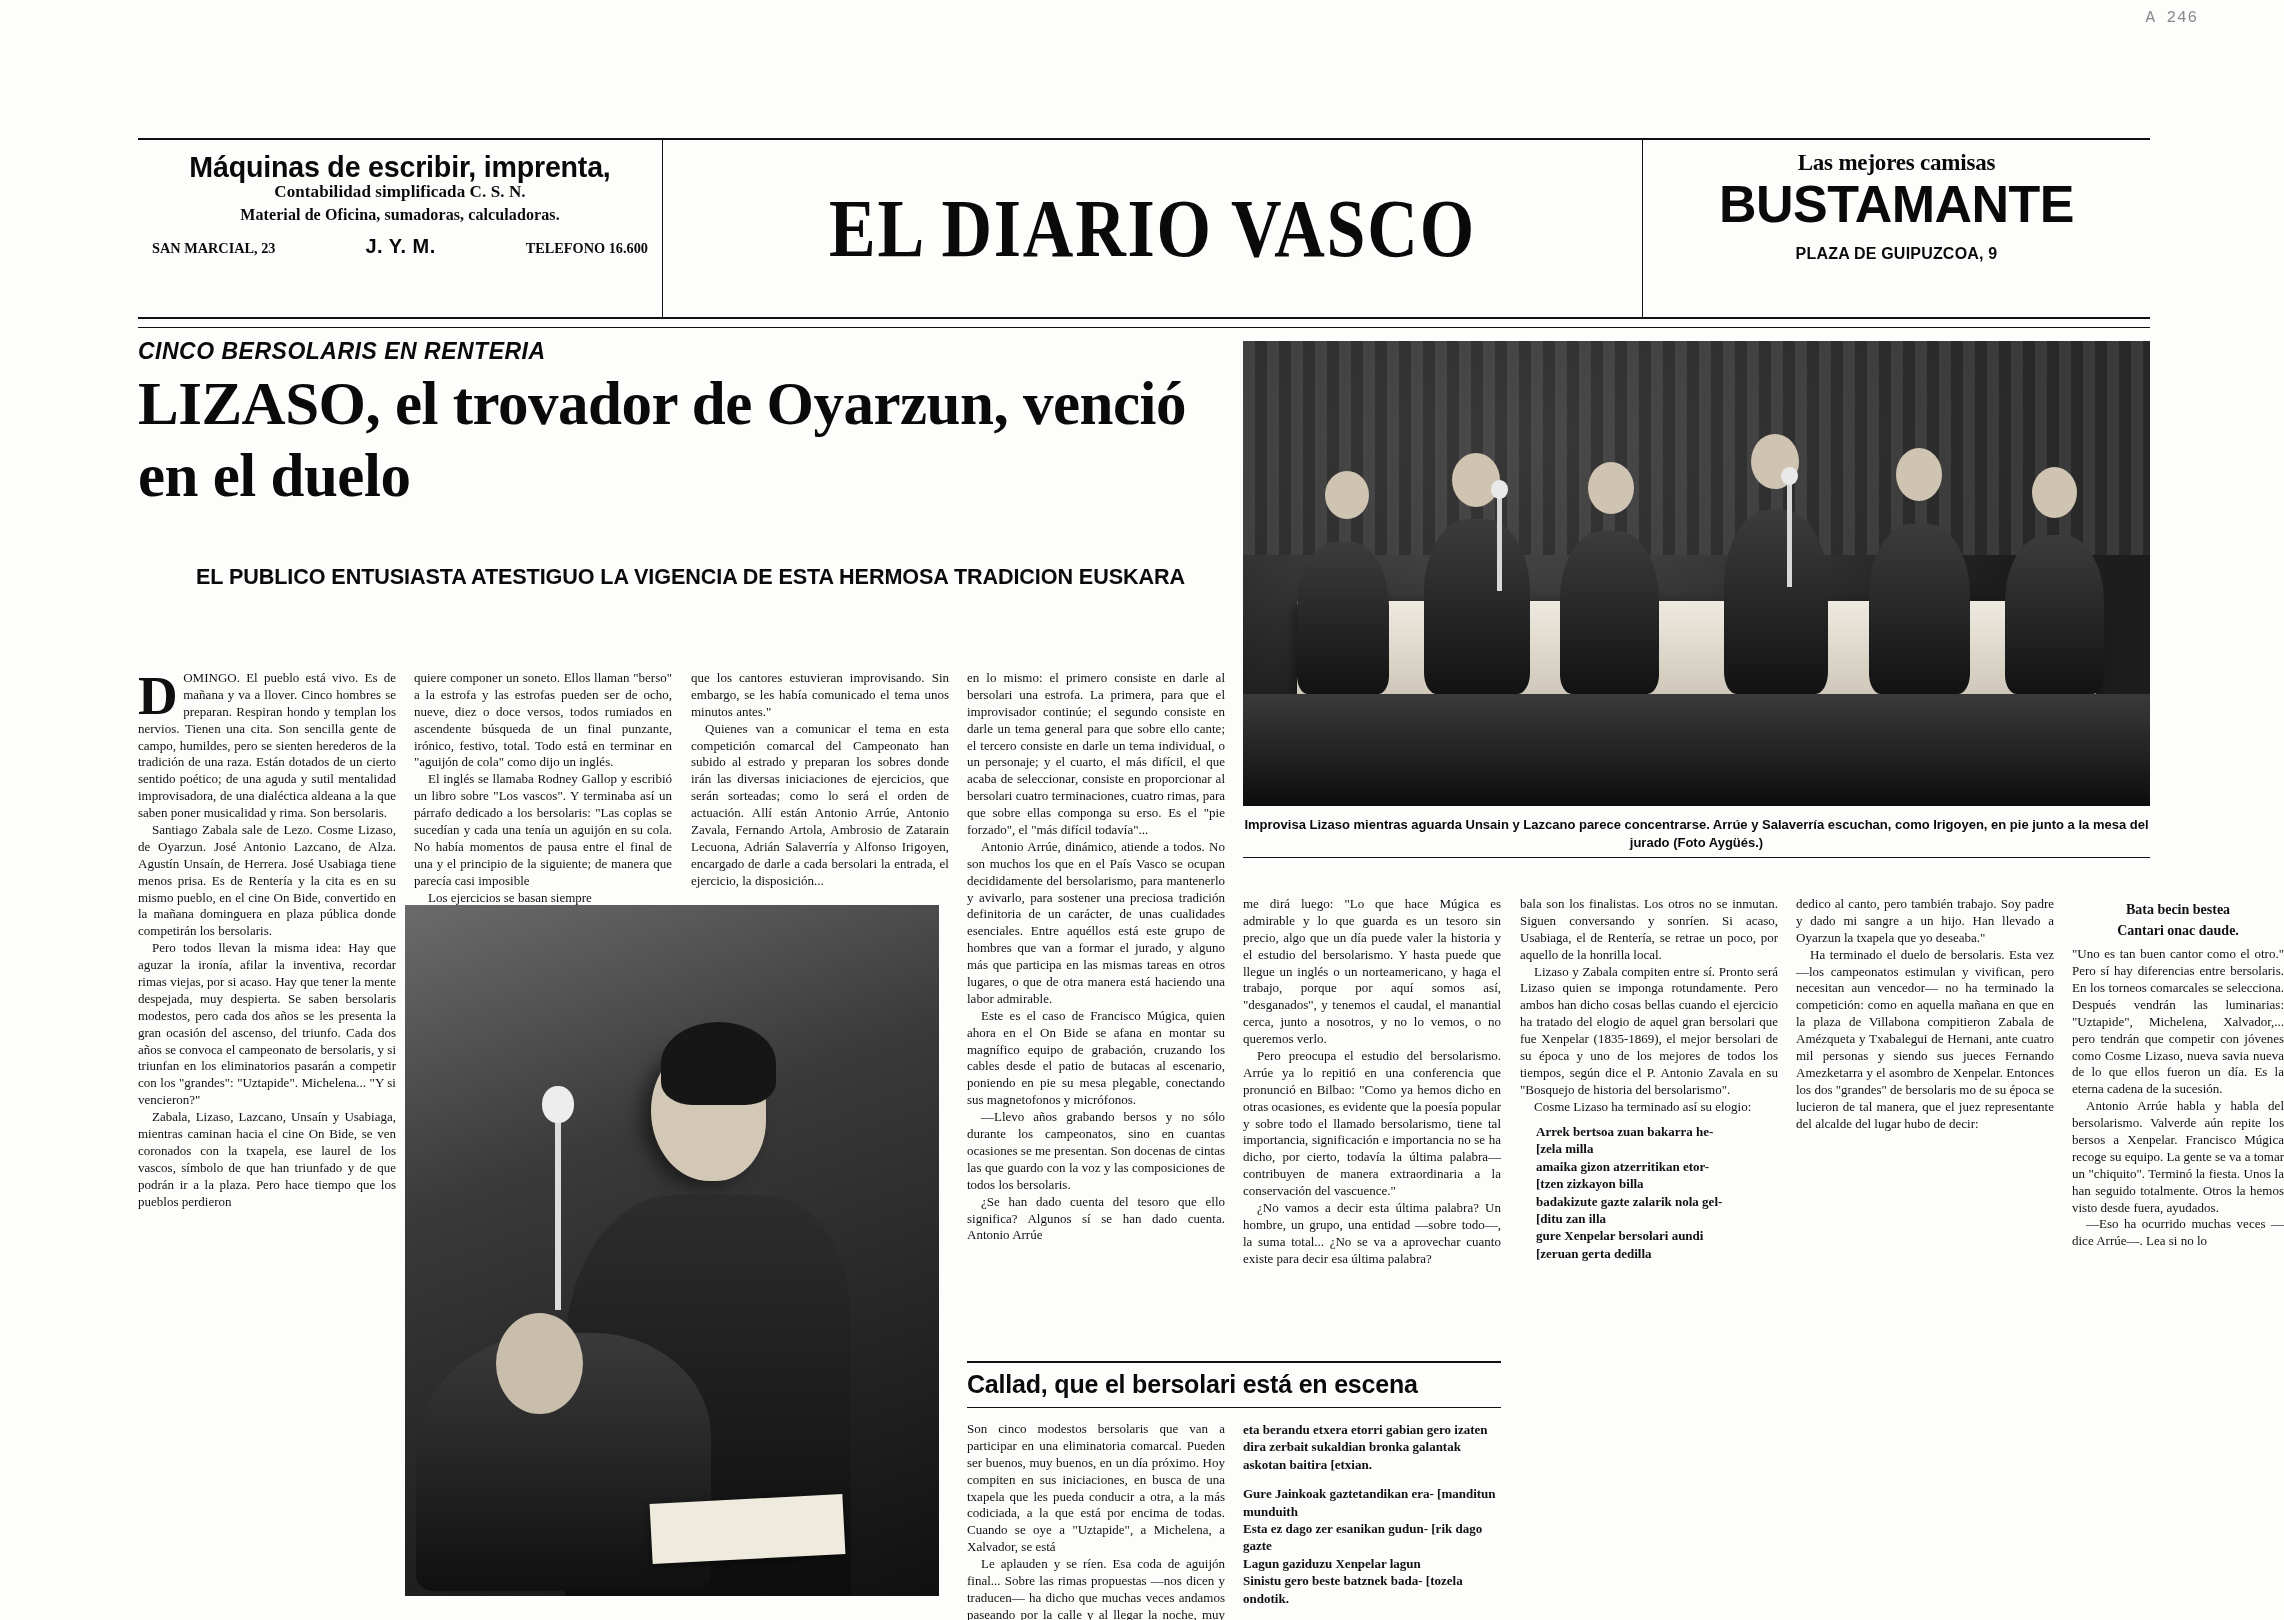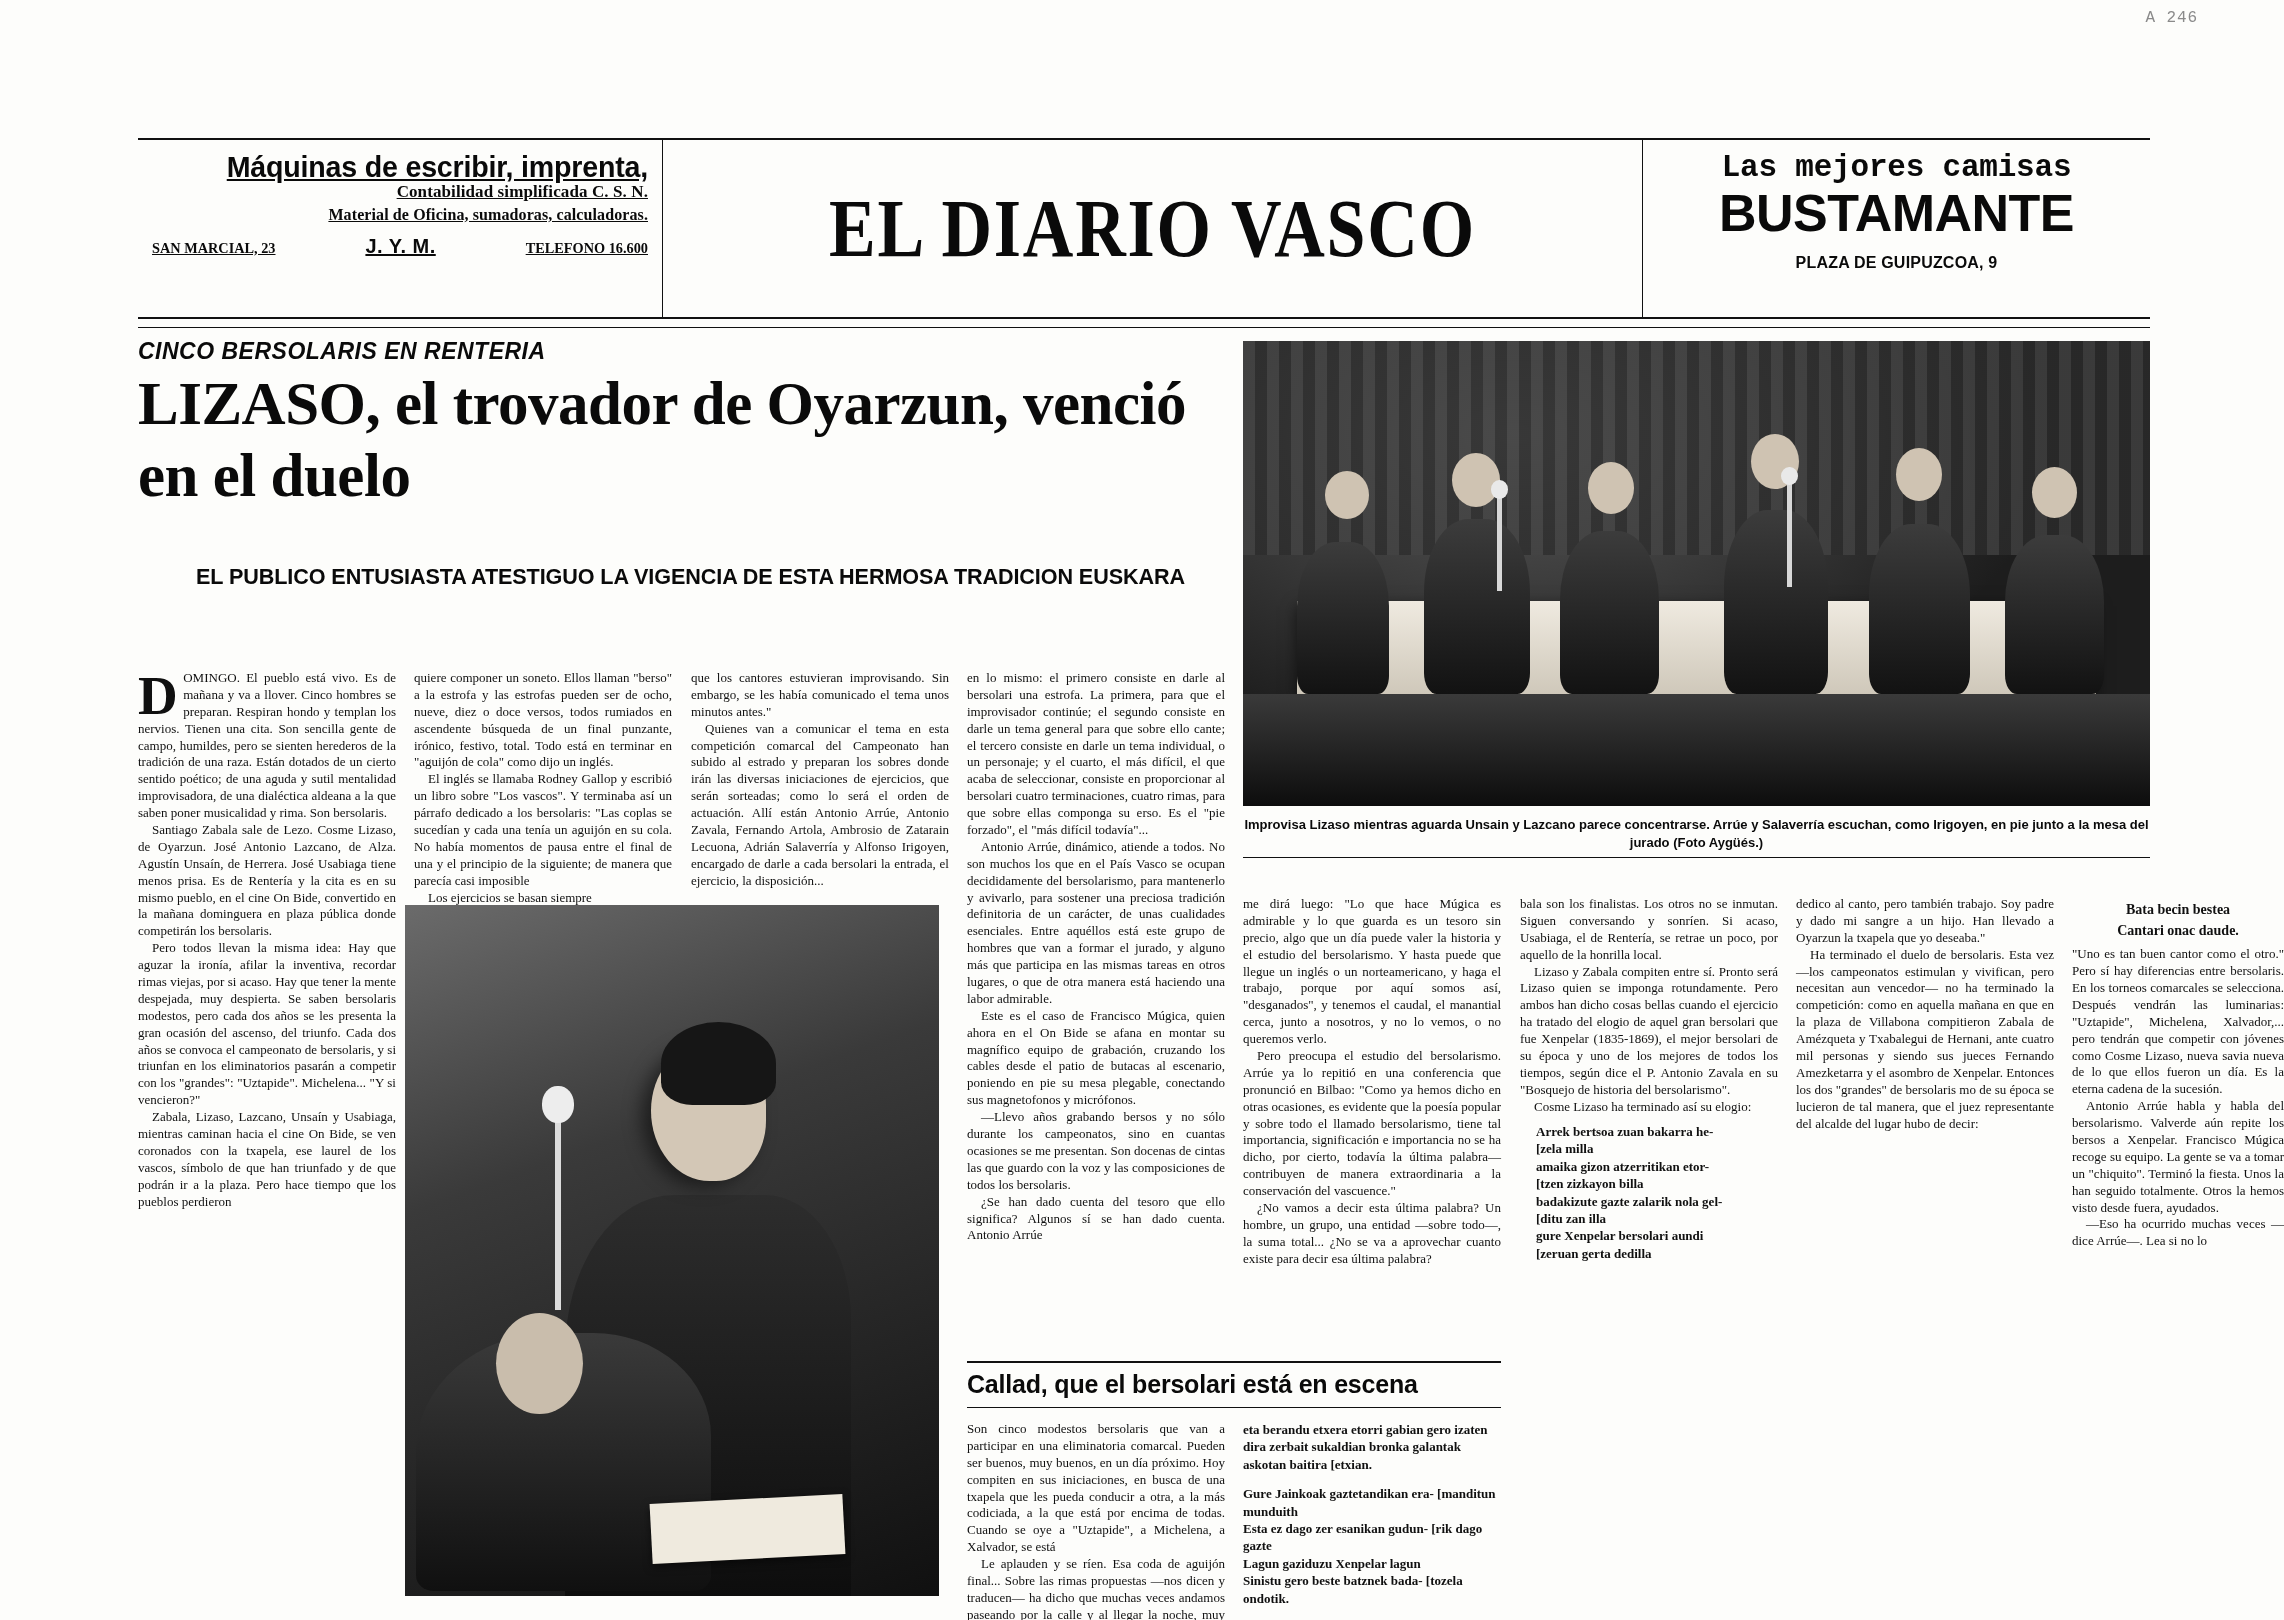--- a/index.html
+++ b/index.html
@@ -32,22 +32,21 @@
     border-top:2.3px solid #111;
     border-bottom:2.3px solid #111;
     display:flex;
     align-items:stretch;
   }
   .mh-left {
     width:525px;
     border-right:1.8px solid #111;
     box-sizing:border-box;
     padding:12px 14px 4.6px 14px;
-    text-align:right;
-    text-decoration:underline;
+    text-align:center;
   }
   .mh-left .l1 {
     font-family:"Liberation Sans", sans-serif;
     font-weight:bold;
     font-size:28.6px;
     letter-spacing:-0.2px;
     line-height:1.05;
     white-space:nowrap;
   }
   .mh-left .l2 {
@@ -95,23 +94,23 @@
     white-space:nowrap;
     transform:scaleY(1.18);
   }
   .mh-right {
     width:507px;
     box-sizing:border-box;
     padding:10px 9.2px 4.6px 9.2px;
     text-align:center;
   }
   .mh-right .r1 {
-    font-family:Liberation Mono, monospace;
-    font-weight:bold;
-    font-size:31px;
+    font-family:Liberation Serif, serif;
+    font-weight:bold;
+    font-size:23px;
     letter-spacing:-0.2px;
     white-space:nowrap;
   }
   .mh-right .r2 {
     font-family:"Liberation Sans", sans-serif;
     font-weight:bold;
     font-size:52px;
     letter-spacing:-0.5px;
     line-height:1.0;
     margin-top:1.8px;

